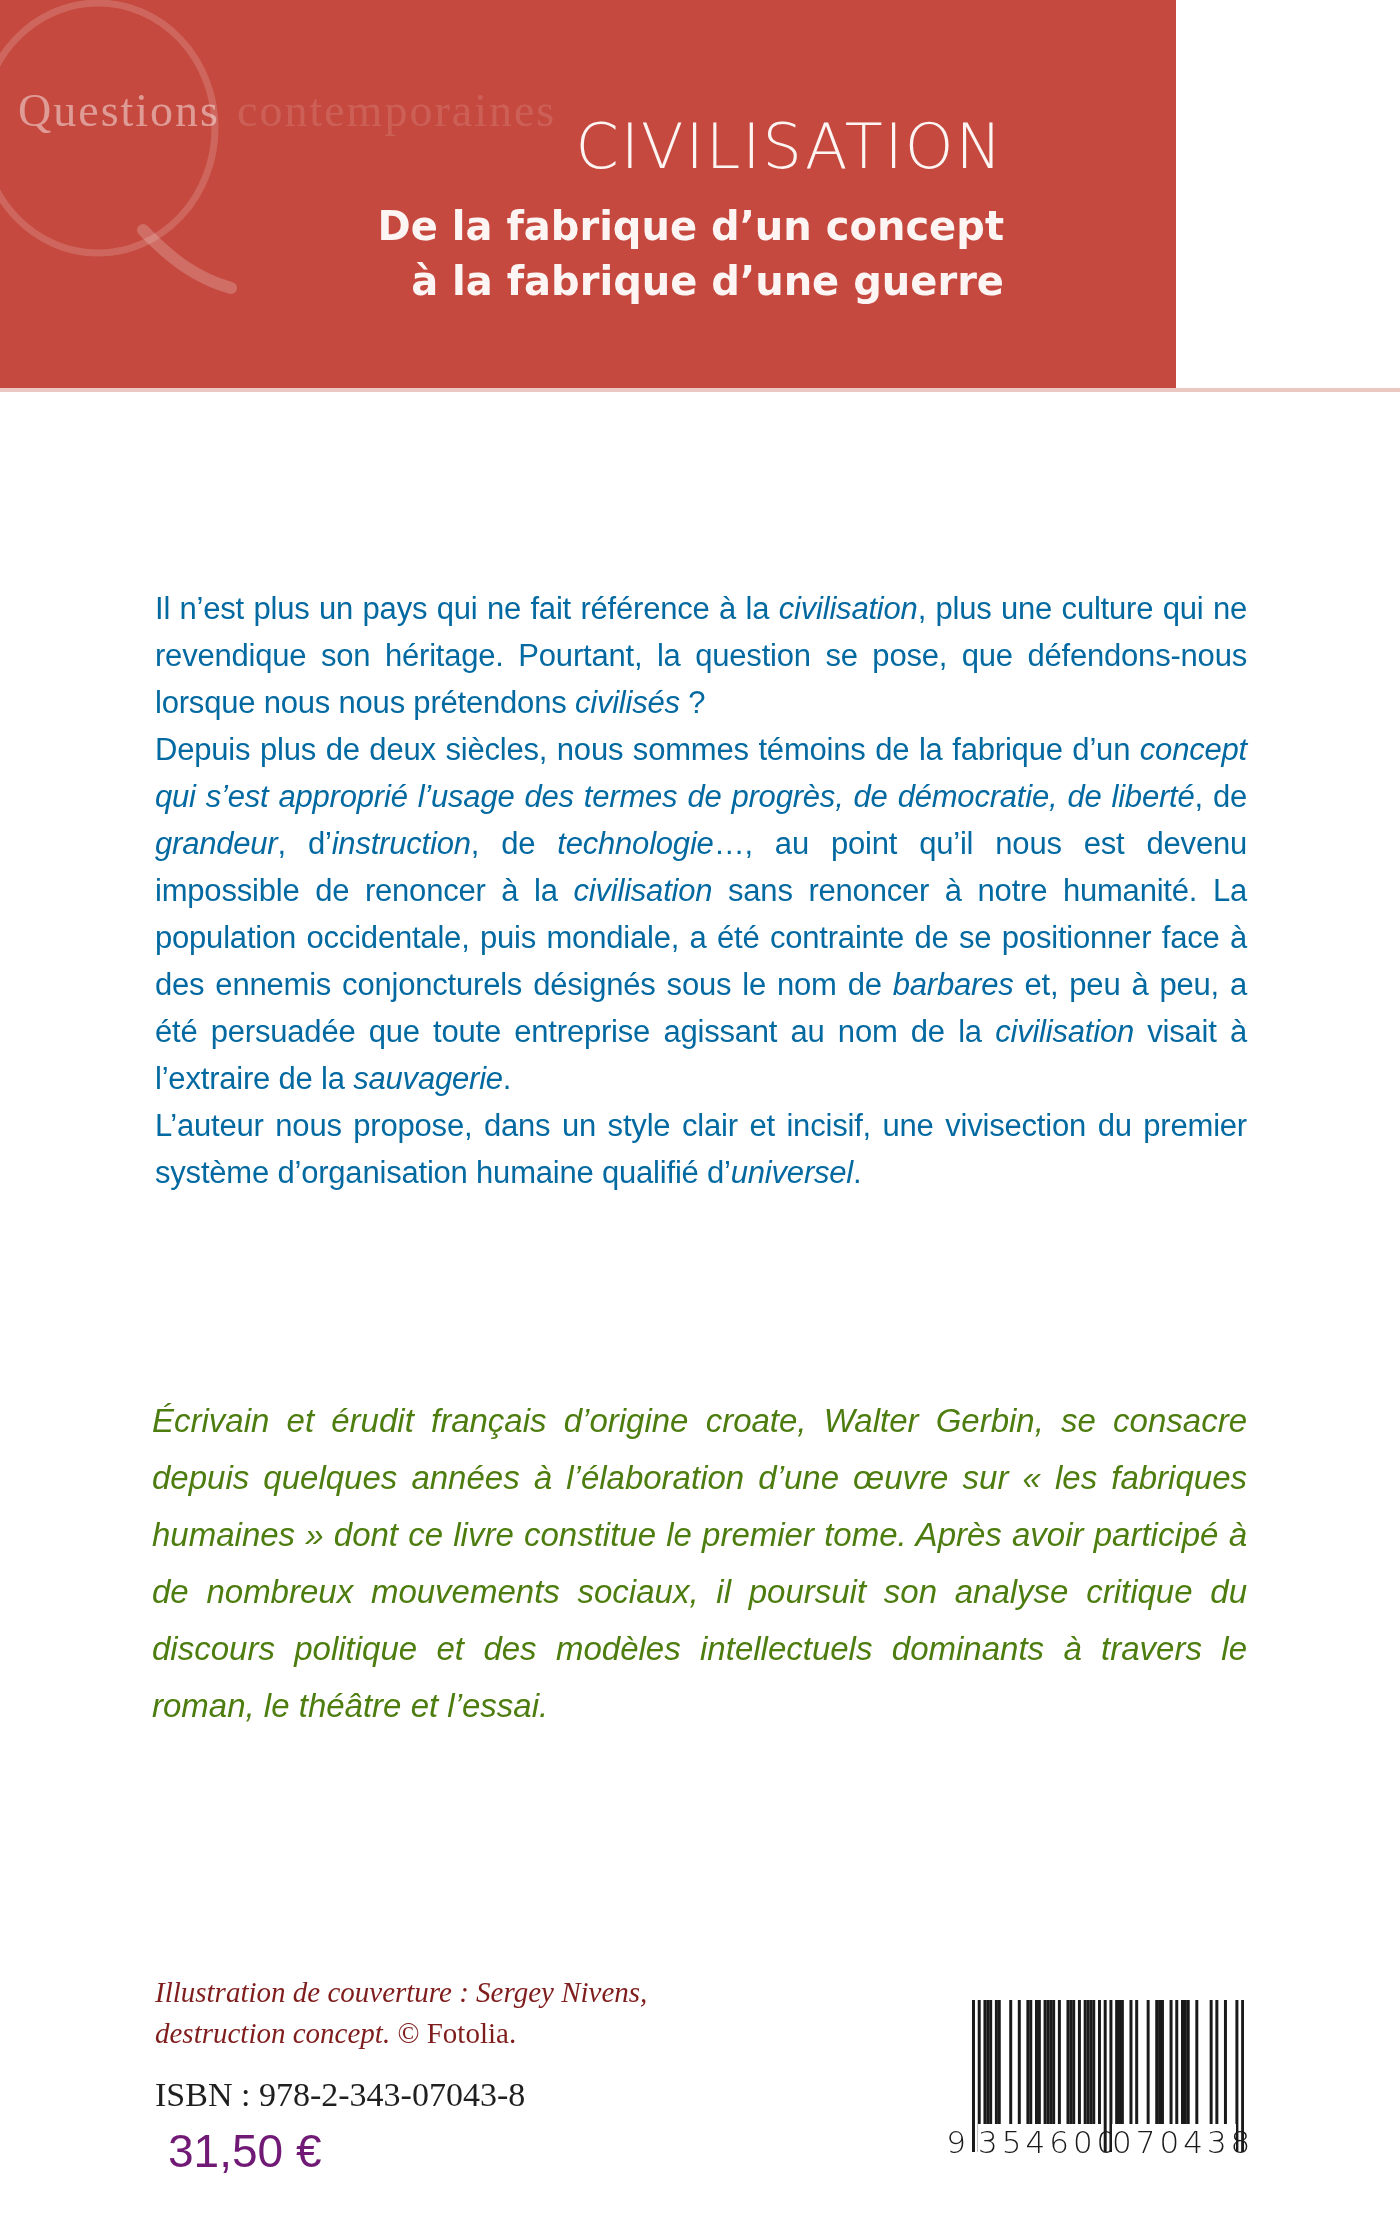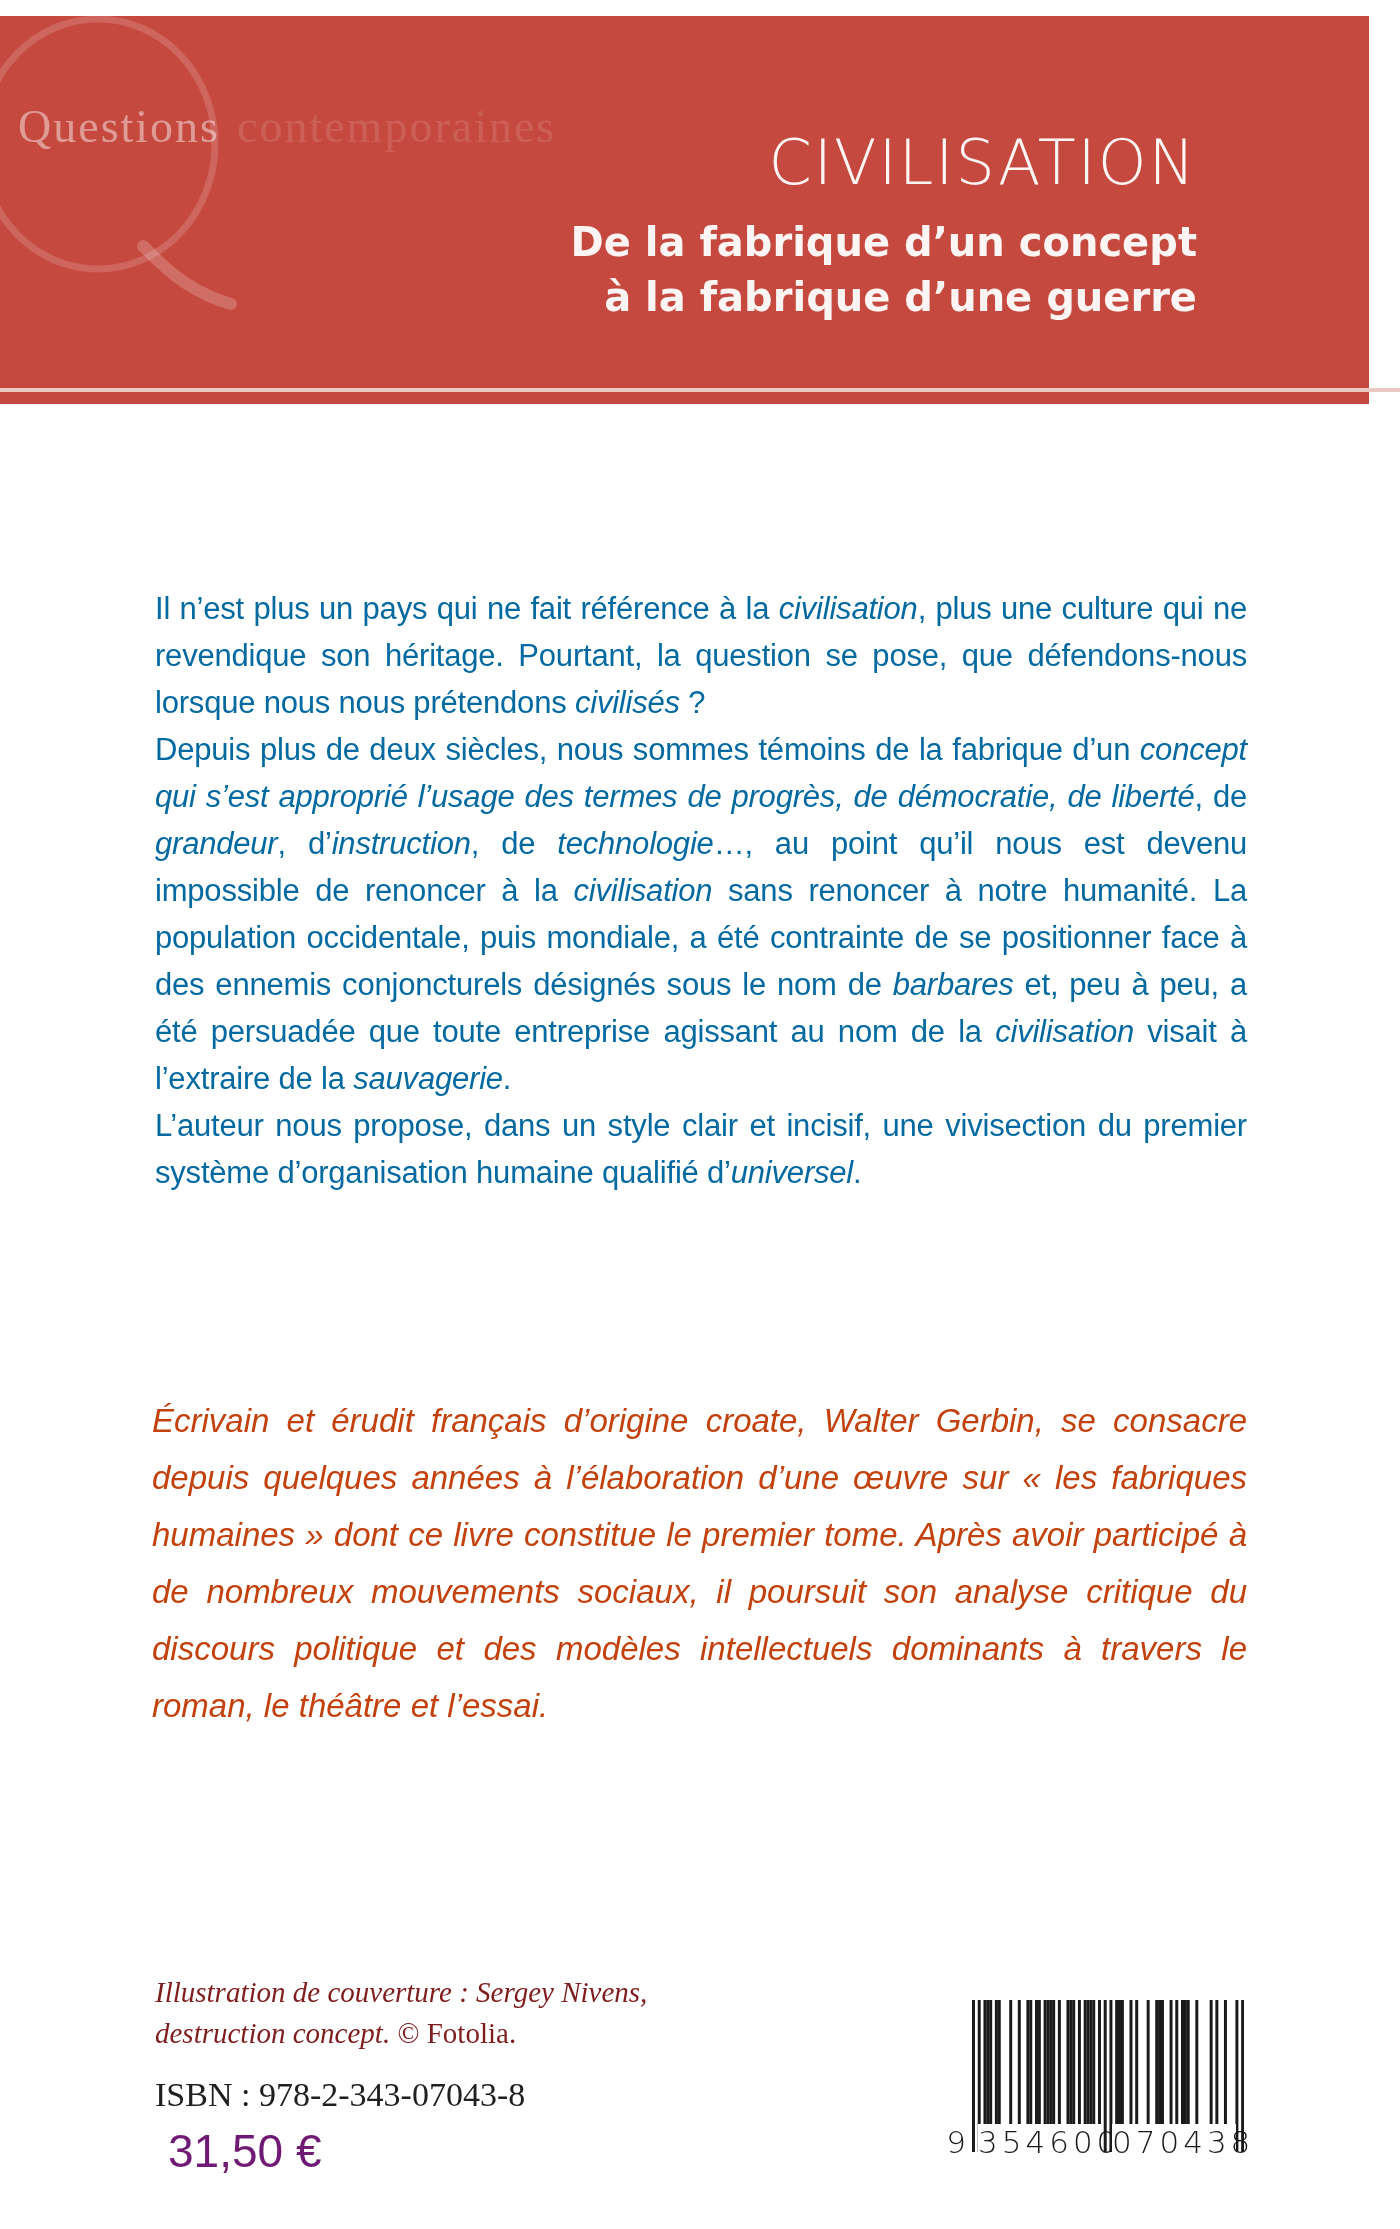--- a/index.html
+++ b/index.html
@@ -5,21 +5,21 @@
   html,body{margin:0;padding:0;background:#ffffff;}
   #cover{
     position:relative;
     width:1400px;height:2229px;
     background:#ffffff;
     overflow:hidden;
     font-family:"Liberation Sans",sans-serif;
   }
   
   #banner{
-    position:absolute;left:0;top:16px;width:1369px;height:388px;
+    position:absolute;left:0;top:0;width:1176px;height:388px;
   }
   #banner-divider{
     position:absolute;left:0;top:388px;width:1400px;height:4px;
   }
   #q-logo{
     position:absolute;left:-22px;top:0;
   }
   .collection-word{
     position:absolute;top:84px;
     font-family:"Liberation Serif",serif;
@@ -56,21 +56,21 @@
     color:#0369a1;
     text-align:justify;
     font-weight:300;
   }
   #blurb p{margin:0;padding:0;}
   #blurb em, #bio, .credit-line em{font-style:italic;}
   
   #bio{
     position:absolute;left:152px;top:1392px;width:1095px;
     font-size:33px;line-height:57px;
-    color:#c2410c;
+    color:#4d7c0f;
     text-align:justify;
     font-weight:300;
   }
   
   #credit{
     position:absolute;left:155px;top:1972px;
     font-family:"Liberation Serif",serif;
     font-size:29px;line-height:41px;
     color:#7f1d1d;
   }

